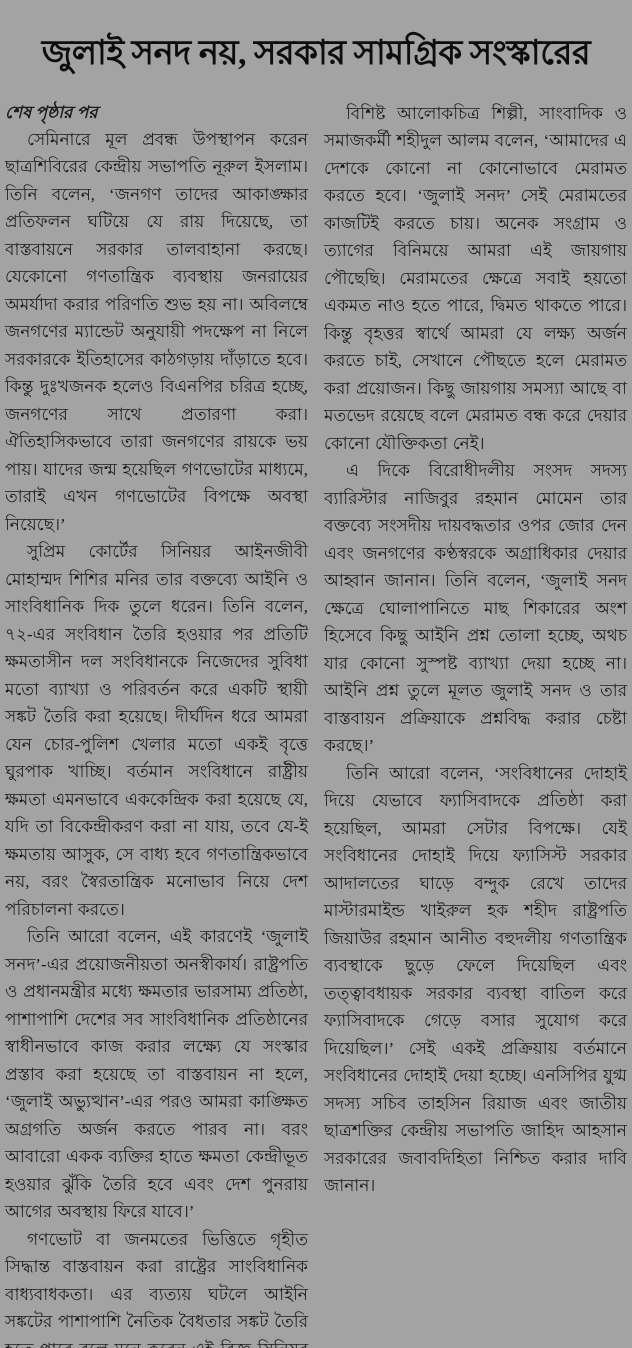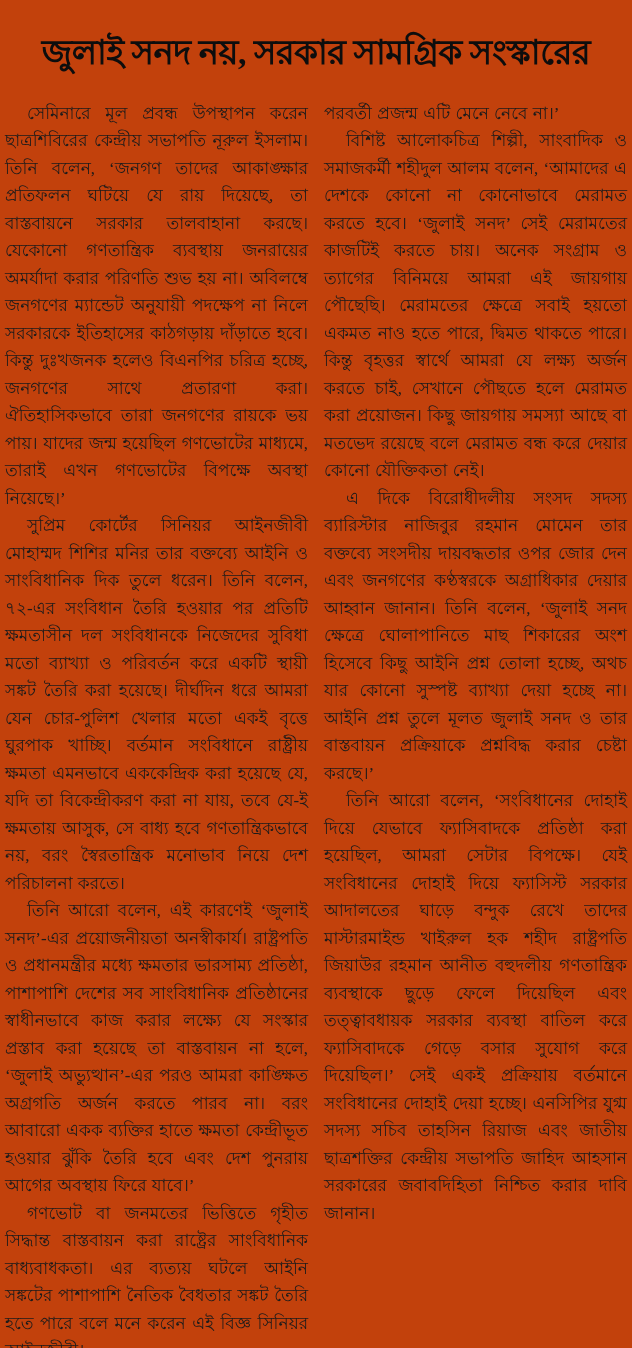--- a/index.html
+++ b/index.html
@@ -5,21 +5,21 @@
   html, body { margin: 0; padding: 0; }
   body {
     width: 632px;
     background: #f7f7f5;
     font-family: "Liberation Serif", "DejaVu Serif", serif;
   }
   .page {
     width: 632px;
     height: 1348px;
     box-sizing: border-box;
-    background: #c2410c;
+    background: #a3a3a3;
     color: #141414;
     padding: 4px 5px 10px 5px;
     overflow: hidden;
   }
   .headline {
     text-align: center;
     font-weight: 700;
     font-size: 34px;
     line-height: 44px;
     padding: 4px 0 2px 0;
@@ -56,29 +56,29 @@
 </head>
 <body>
 
 <div class="page">
 
   <h1 class="headline">জুলাই সনদ নয়, সরকার সামগ্রিক সংস্কারের</h1>
 
   <div class="columns">
 
     <div class="col">
+      <div class="continued-from">শেষ পৃষ্ঠার পর</div>
       <p>সেমিনারে মূল প্রবন্ধ উপস্থাপন করেন ছাত্রশিবিরের কেন্দ্রীয় সভাপতি নূরুল ইসলাম। তিনি বলেন, ‘জনগণ তাদের আকাঙ্ক্ষার প্রতিফলন ঘটিয়ে যে রায় দিয়েছে, তা বাস্তবায়নে সরকার তালবাহানা করছে। যেকোনো গণতান্ত্রিক ব্যবস্থায় জনরায়ের অমর্যাদা করার পরিণতি শুভ হয় না। অবিলম্বে জনগণের ম্যান্ডেট অনুযায়ী পদক্ষেপ না নিলে সরকারকে ইতিহাসের কাঠগড়ায় দাঁড়াতে হবে। কিন্তু দুঃখজনক হলেও বিএনপির চরিত্র হচ্ছে, জনগণের সাথে প্রতারণা করা। ঐতিহাসিকভাবে তারা জনগণের রায়কে ভয় পায়। যাদের জন্ম হয়েছিল গণভোটের মাধ্যমে, তারাই এখন গণভোটের বিপক্ষে অবস্থা নিয়েছে।’</p>
       <p>সুপ্রিম কোর্টের সিনিয়র আইনজীবী মোহাম্মদ শিশির মনির তার বক্তব্যে আইনি ও সাংবিধানিক দিক তুলে ধরেন। তিনি বলেন, ৭২-এর সংবিধান তৈরি হওয়ার পর প্রতিটি ক্ষমতাসীন দল সংবিধানকে নিজেদের সুবিধা মতো ব্যাখ্যা ও পরিবর্তন করে একটি স্থায়ী সঙ্কট তৈরি করা হয়েছে। দীর্ঘদিন ধরে আমরা যেন চোর-পুলিশ খেলার মতো একই বৃত্তে ঘুরপাক খাচ্ছি। বর্তমান সংবিধানে রাষ্ট্রীয় ক্ষমতা এমনভাবে এককেন্দ্রিক করা হয়েছে যে, যদি তা বিকেন্দ্রীকরণ করা না যায়, তবে যে-ই ক্ষমতায় আসুক, সে বাধ্য হবে গণতান্ত্রিকভাবে নয়, বরং স্বৈরতান্ত্রিক মনোভাব নিয়ে দেশ পরিচালনা করতে।</p>
       <p>তিনি আরো বলেন, এই কারণেই ‘জুলাই সনদ’-এর প্রয়োজনীয়তা অনস্বীকার্য। রাষ্ট্রপতি ও প্রধানমন্ত্রীর মধ্যে ক্ষমতার ভারসাম্য প্রতিষ্ঠা, পাশাপাশি দেশের সব সাংবিধানিক প্রতিষ্ঠানের স্বাধীনভাবে কাজ করার লক্ষ্যে যে সংস্কার প্রস্তাব করা হয়েছে তা বাস্তবায়ন না হলে, ‘জুলাই অভ্যুত্থান’-এর পরও আমরা কাঙ্ক্ষিত অগ্রগতি অর্জন করতে পারব না। বরং আবারো একক ব্যক্তির হাতে ক্ষমতা কেন্দ্রীভূত হওয়ার ঝুঁকি তৈরি হবে এবং দেশ পুনরায় আগের অবস্থায় ফিরে যাবে।’</p>
       <p>গণভোট বা জনমতের ভিত্তিতে গৃহীত সিদ্ধান্ত বাস্তবায়ন করা রাষ্ট্রের সাংবিধানিক বাধ্যবাধকতা। এর ব্যত্যয় ঘটলে আইনি সঙ্কটের পাশাপাশি নৈতিক বৈধতার সঙ্কট তৈরি হতে পারে বলে মনে করেন এই বিজ্ঞ সিনিয়র আইনজীবী।</p>
 
     </div>
 
     <div class="col">
-      <p class="no-indent">পরবর্তী প্রজন্ম এটি মেনে নেবে না।’</p>
       <p>বিশিষ্ট আলোকচিত্র শিল্পী, সাংবাদিক ও সমাজকর্মী শহীদুল আলম বলেন, ‘আমাদের এ দেশকে কোনো না কোনোভাবে মেরামত করতে হবে। ‘জুলাই সনদ’ সেই মেরামতের কাজটিই করতে চায়। অনেক সংগ্রাম ও ত্যাগের বিনিময়ে আমরা এই জায়গায় পৌছেছি। মেরামতের ক্ষেত্রে সবাই হয়তো একমত নাও হতে পারে, দ্বিমত থাকতে পারে। কিন্তু বৃহত্তর স্বার্থে আমরা যে লক্ষ্য অর্জন করতে চাই, সেখানে পৌছতে হলে মেরামত করা প্রয়োজন। কিছু জায়গায় সমস্যা আছে বা মতভেদ রয়েছে বলে মেরামত বন্ধ করে দেয়ার কোনো যৌক্তিকতা নেই।</p>
       <p>এ দিকে বিরোধীদলীয় সংসদ সদস্য ব্যারিস্টার নাজিবুর রহমান মোমেন তার বক্তব্যে সংসদীয় দায়বদ্ধতার ওপর জোর দেন এবং জনগণের কণ্ঠস্বরকে অগ্রাধিকার দেয়ার আহ্বান জানান। তিনি বলেন, ‘জুলাই সনদ ক্ষেত্রে ঘোলাপানিতে মাছ শিকারের অংশ হিসেবে কিছু আইনি প্রশ্ন তোলা হচ্ছে, অথচ যার কোনো সুস্পষ্ট ব্যাখ্যা দেয়া হচ্ছে না। আইনি প্রশ্ন তুলে মূলত জুলাই সনদ ও তার বাস্তবায়ন প্রক্রিয়াকে প্রশ্নবিদ্ধ করার চেষ্টা করছে।’</p>
       <p>তিনি আরো বলেন, ‘সংবিধানের দোহাই দিয়ে যেভাবে ফ্যাসিবাদকে প্রতিষ্ঠা করা হয়েছিল, আমরা সেটার বিপক্ষে। যেই সংবিধানের দোহাই দিয়ে ফ্যাসিস্ট সরকার আদালতের ঘাড়ে বন্দুক রেখে তাদের মাস্টারমাইন্ড খাইরুল হক শহীদ রাষ্ট্রপতি জিয়াউর রহমান আনীত বহুদলীয় গণতান্ত্রিক ব্যবস্থাকে ছুড়ে ফেলে দিয়েছিল এবং তত্ত্বাবধায়ক সরকার ব্যবস্থা বাতিল করে ফ্যাসিবাদকে গেড়ে বসার সুযোগ করে দিয়েছিল।’ সেই একই প্রক্রিয়ায় বর্তমানে সংবিধানের দোহাই দেয়া হচ্ছে। এনসিপির যুগ্ম সদস্য সচিব তাহসিন রিয়াজ এবং জাতীয় ছাত্রশক্তির কেন্দ্রীয় সভাপতি জাহিদ আহসান সরকারের জবাবদিহিতা নিশ্চিত করার দাবি জানান।</p>
 
     </div>
 
   </div>
 </div>
 
 </body></html>

